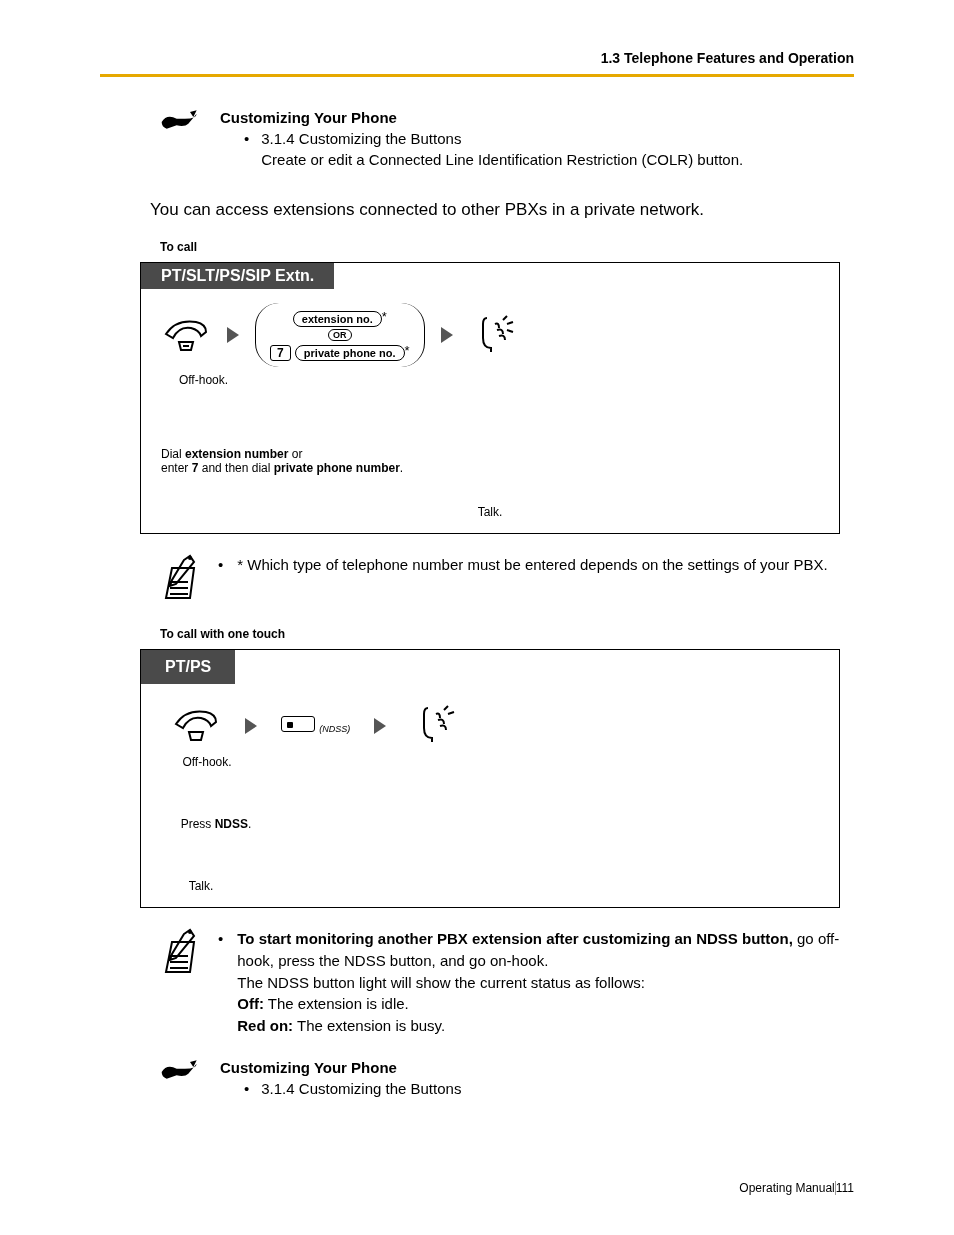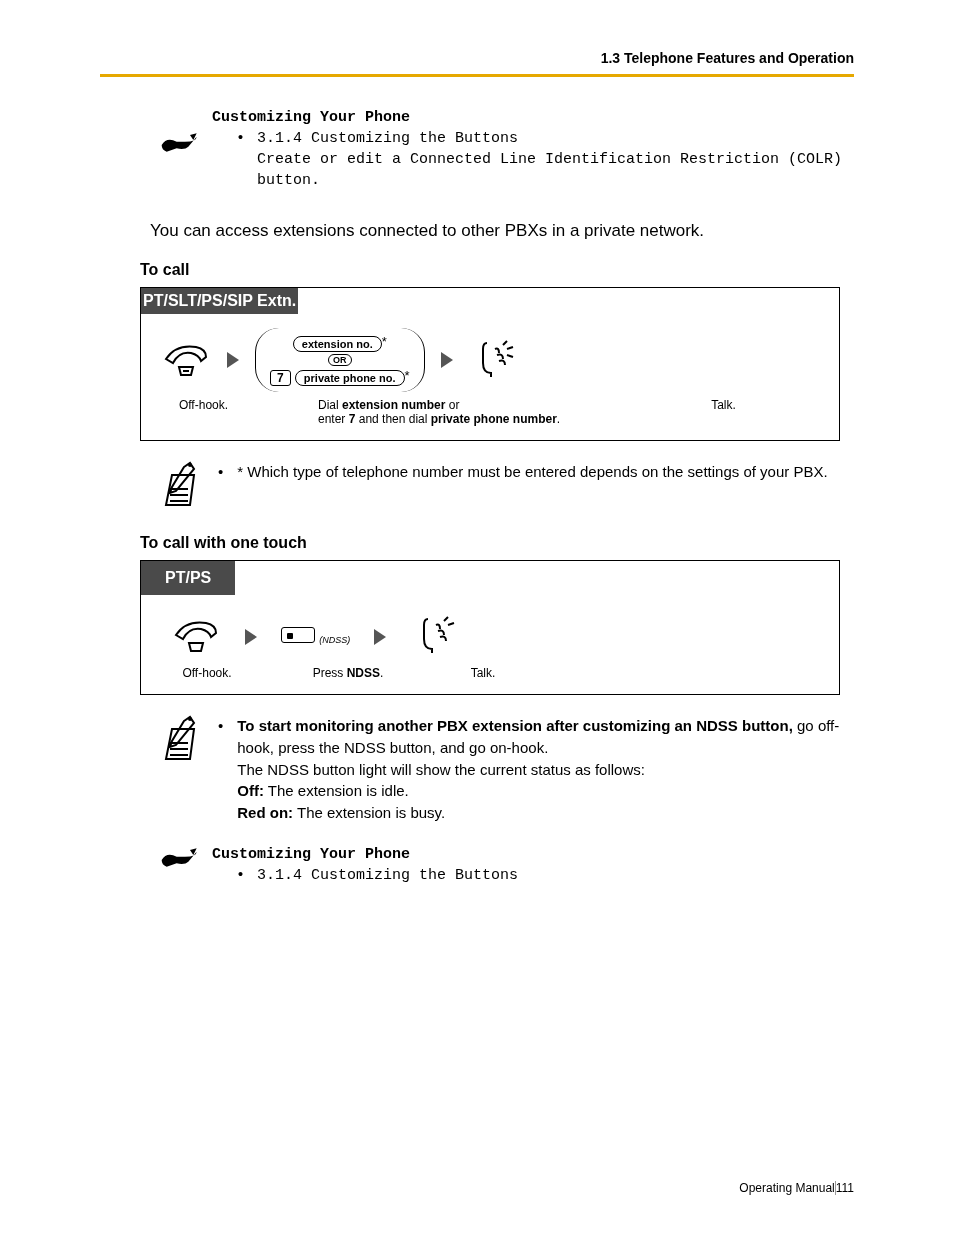--- a/index.html
+++ b/index.html
@@ -21,24 +21,23 @@
     font-size: 14px;
     padding-bottom: 8px;
   }
   .rule-yellow {
     border: none;
     border-top: 3px solid #e6a800;
     margin-bottom: 30px;
   }
   .callout {
     display: flex;
-    align-items: center;
-    gap: 12px;
+    align-items: flex-start;
+    gap: 20px;
     margin: 10px 0 30px 60px;
-    font-family: Liberation Mono, monospace;
   }
   .callout-icon {
     width: 40px;
     flex: 0 0 40px;
     font-size: 30px;
     text-align: center;
   }
   .callout-body { flex: 1; font-size: 15px; line-height: 1.4; }
   .callout-title { font-weight: bold; }
   .bullet-row { display: flex; gap: 12px; margin-left: 24px; }
@@ -48,36 +47,36 @@
     font-weight: bold;
     margin: 20px 0 20px 0;
   }
   .intro-text {
     margin-left: 50px;
     font-size: 17px;
     margin-bottom: 20px;
   }
   .subhead {
     font-weight: bold;
-    font-size: 16px;
-    margin: 10px 0 8px 40px;
+    font-size: 12px;
+    margin: 10px 0 8px 60px;
   }
   
   .proc-box {
     border: 1px solid #000;
     margin: 0 0 20px 40px;
     width: 700px;
   }
   .proc-tab {
     display: inline-block;
     background: #4a4a4a;
     color: #fff;
     font-weight: bold;
     font-size: 16px;
-    padding: 4px 2px;
+    padding: 4px 20px;
   }
   .proc-row {
     display: flex;
     align-items: center;
     justify-content: flex-start;
     gap: 16px;
     padding: 14px 20px 6px 20px;
   }
   .proc-col { text-align: center; }
   .big-icon svg { width: 50px; height: 40px; }
@@ -120,20 +119,21 @@
     border:1px solid #000;
     border-radius:8px;
     padding:0 4px;
   }
   .asterisk { font-size: 13px; vertical-align: top; }
   .proc-captions {
     display:flex;
     gap:30px;
     padding: 0 20px 14px 20px;
     font-size:12px;
+    flex-direction:column;
   }
   .cap1 { width: 85px; text-align:center; }
   .cap-spacer { width: 12px; }
   .cap2 { width: 280px; text-align:left; }
   .cap3 { flex:1; text-align:center; }
   .button-glyph {
     display:inline-block;
     border:1px solid #000;
     width:34px; height:16px;
     border-radius:3px;

